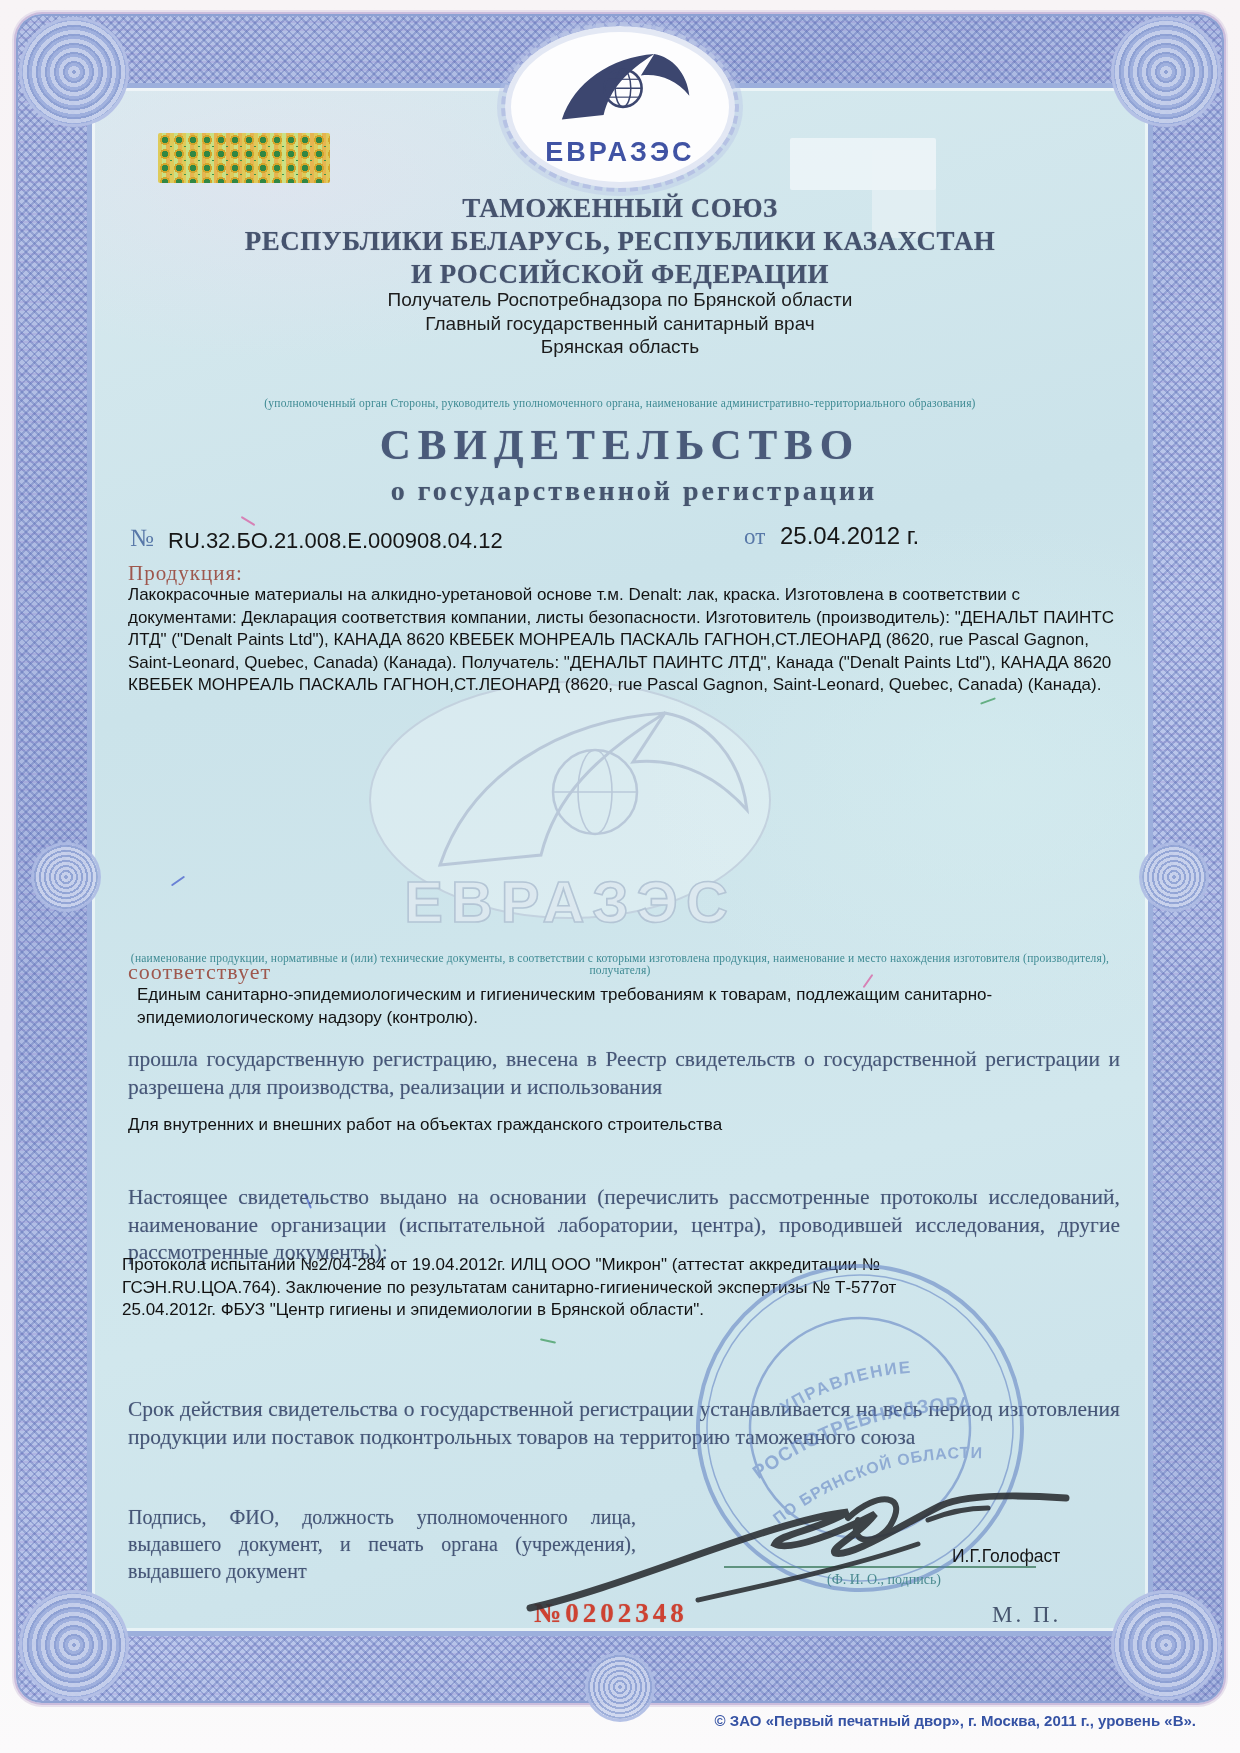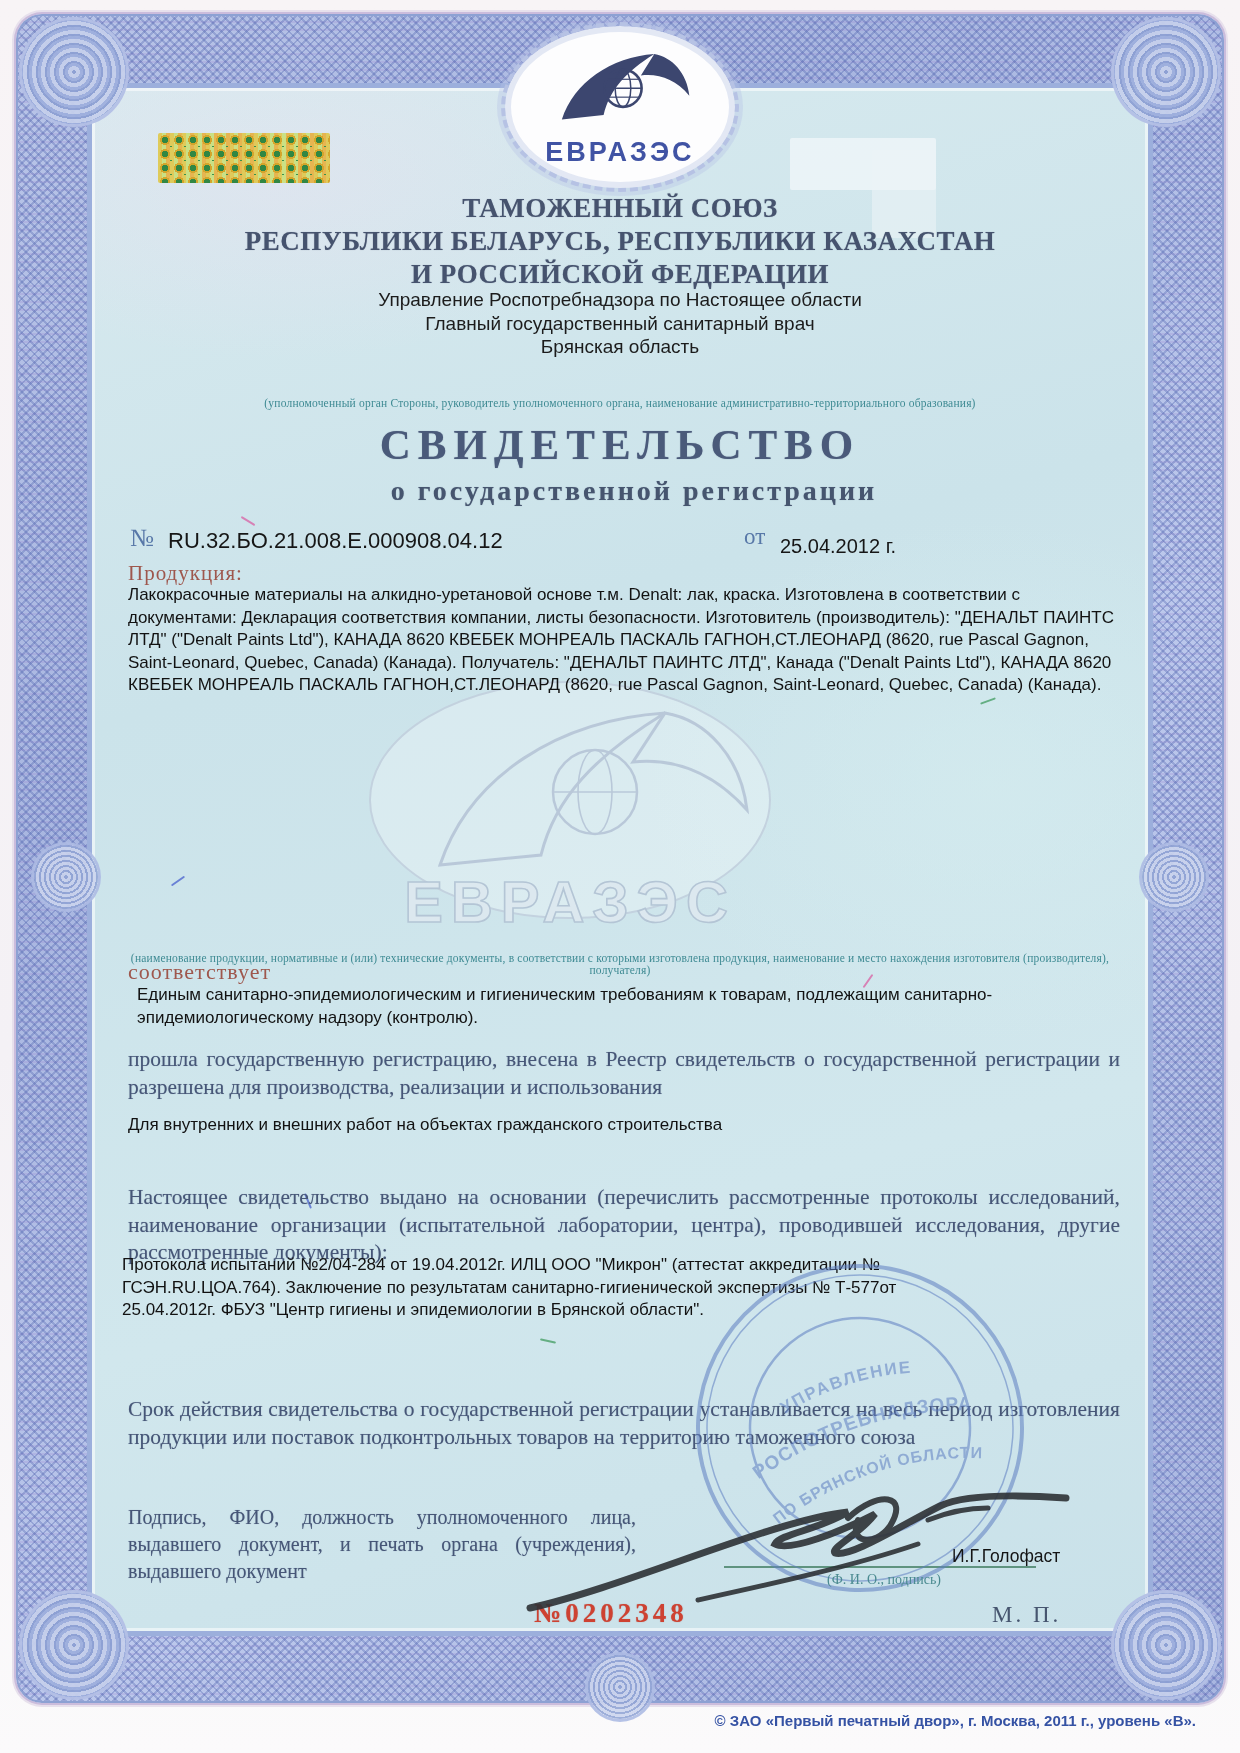--- a/index.html
+++ b/index.html
@@ -92,21 +92,21 @@
   }
   .doc-subtitle{
     top:475px; color:#46556f; font-weight:bold; font-size:28px; letter-spacing:3px;
     text-shadow:0 0 1px rgba(70,85,111,.4);
     margin-left:28px;
   }
   .preprint{color:#5878a8;}
   .num-label{left:130px; top:524px; font-size:25px;}
   .num-value{left:168px; top:528px; font-family:"Liberation Sans","DejaVu Sans",sans-serif; font-size:22px; color:#161616;}
   .date-label{left:744px; top:524px; font-size:23px;}
-  .date-value{left:780px; top:535px; font-family:"Liberation Sans","DejaVu Sans",sans-serif; font-size:20px; color:#161616;}
+  .date-value{left:780px; top:522px; font-family:"Liberation Sans","DejaVu Sans",sans-serif; font-size:24px; color:#161616;}
   .rubric{color:#9e574d; font-size:21px; letter-spacing:1px;}
   .product-label{left:128px; top:561px;}
   .body-sans{
     font-family:"Liberation Sans","DejaVu Sans",sans-serif; color:#121212;
     font-size:17px; line-height:22.5px;
   }
   .product-text{left:128px; top:584px; width:992px;}
   .product-note{left:110px; top:945px; width:1020px; text-align:center;}
   .conform-label{left:128px; top:959px; font-size:22px;}
   .conform-text{left:137px; top:984px; width:860px;}
@@ -177,21 +177,21 @@
   <div class="patch p1"></div>
   <div class="patch p2"></div>
 
   <div class="abs center union">
     <div>ТАМОЖЕННЫЙ СОЮЗ</div>
     <div>РЕСПУБЛИКИ БЕЛАРУСЬ, РЕСПУБЛИКИ КАЗАХСТАН</div>
     <div>И РОССИЙСКОЙ ФЕДЕРАЦИИ</div>
   </div>
 
   <div class="abs center authority">
-    <div>Управление Роспотребнадзора по Настоящее области</div>
+    <div>Получатель Роспотребнадзора по Брянской области</div>
     <div>Главный государственный санитарный врач</div>
     <div>Брянская область</div>
   </div>
 
   <div class="abs center note-teal auth-note">(уполномоченный орган Стороны, руководитель уполномоченного органа, наименование административно-территориального образования)</div>
 
   <div class="abs center doc-title">СВИДЕТЕЛЬСТВО</div>
   <div class="abs center doc-subtitle">о государственной регистрации</div>
 
   <div class="abs preprint num-label">№</div>

